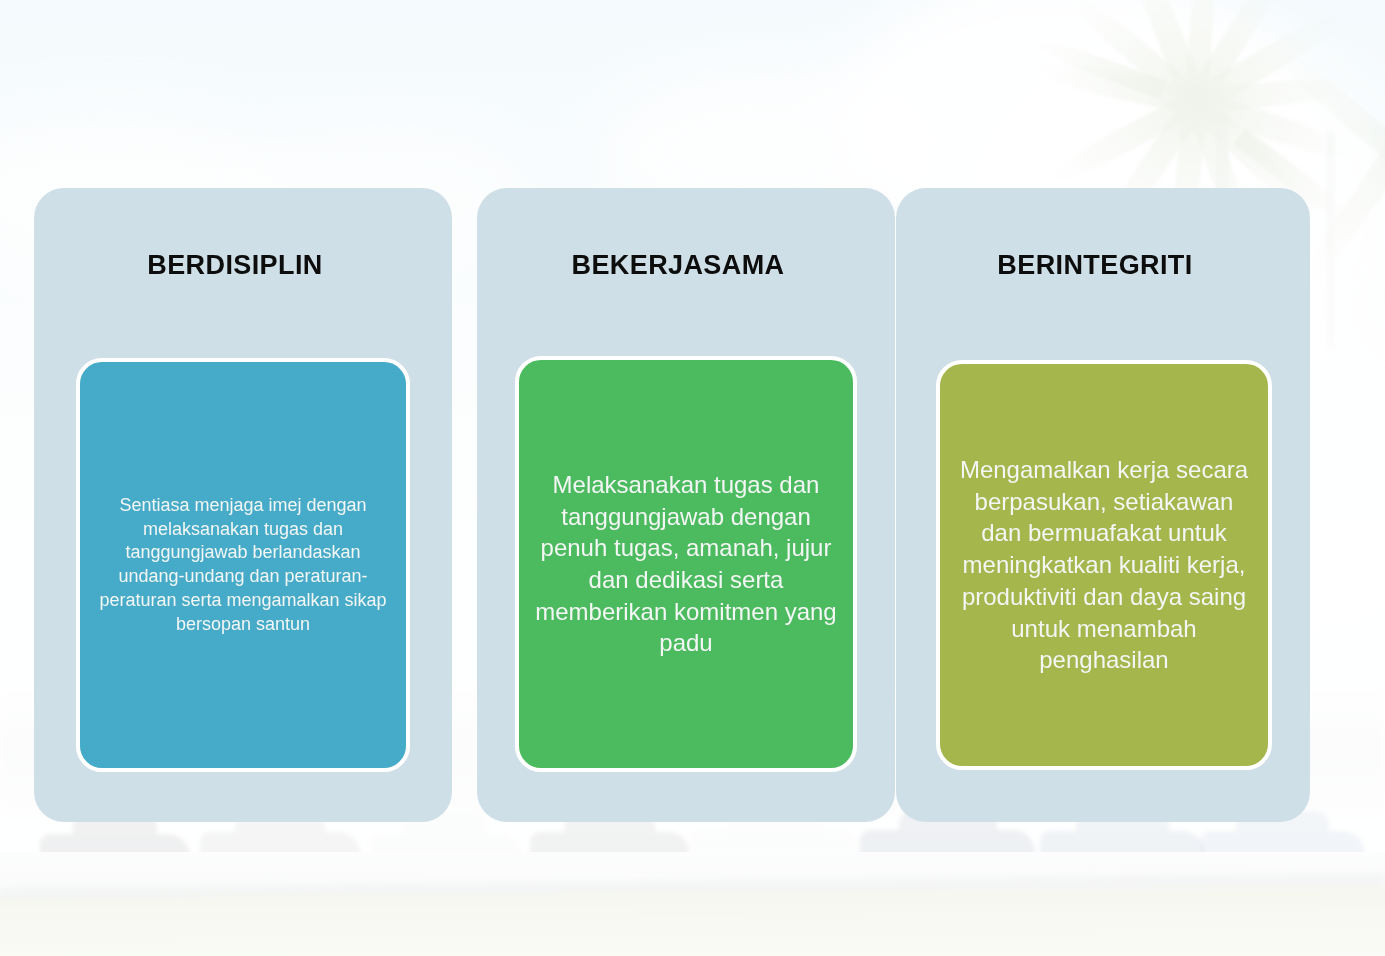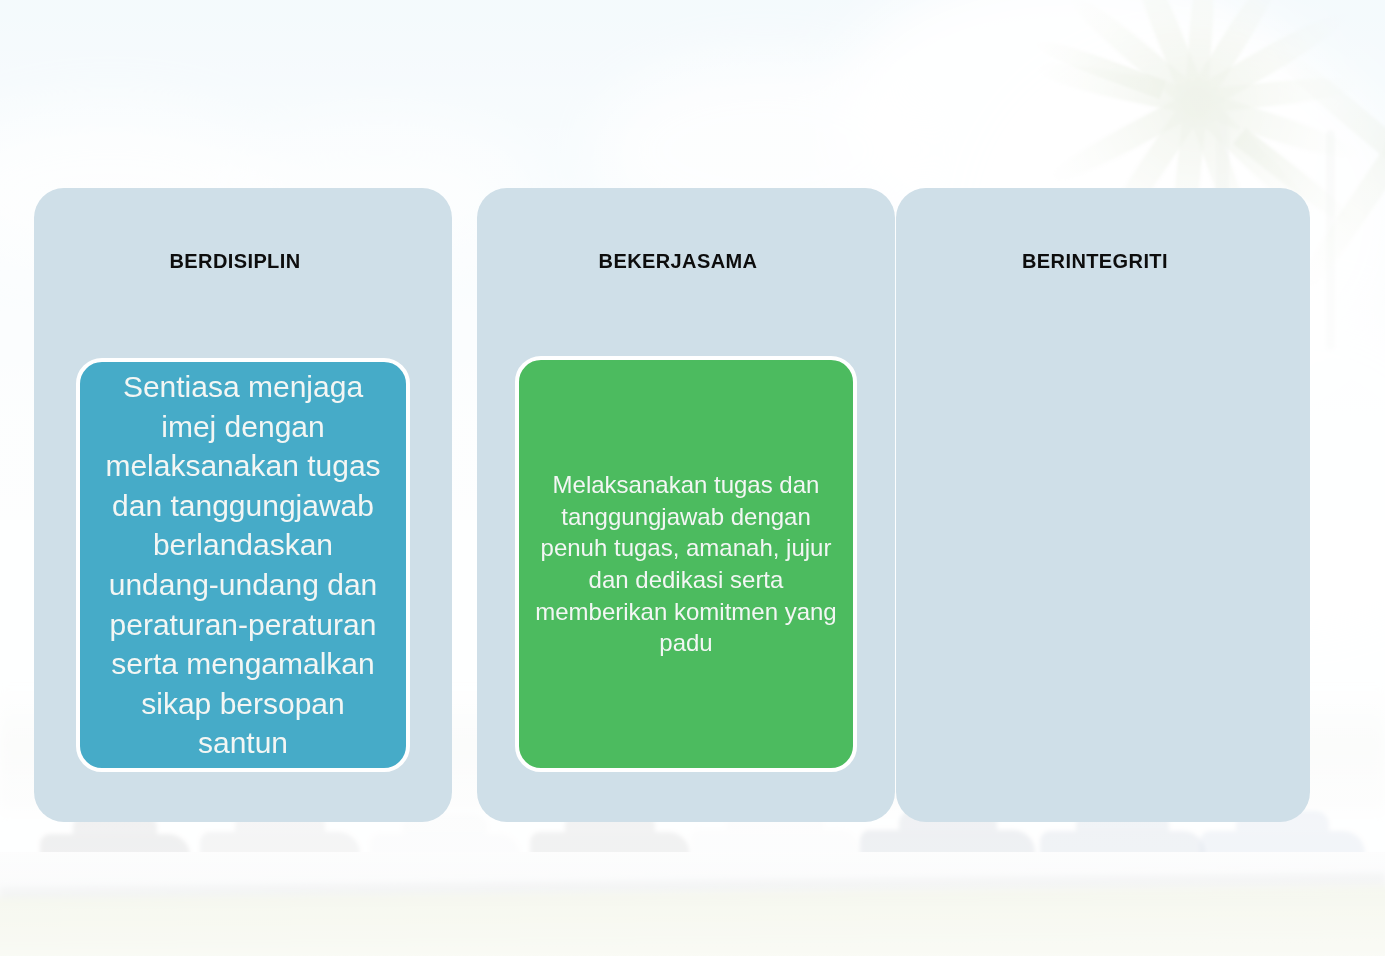--- a/index.html
+++ b/index.html
@@ -169,21 +169,21 @@
   }
   .panel.p1 { left: 34px; }
   .panel.p2 { left: 477px; }
   .panel.p3 { left: 896px; width: 414px; }
 
   .panel-title {
     position: absolute;
     left: 0; right: 16px;
     top: 62px;
     text-align: center;
-    font-size: 20px;
+    font-size: 27px;
     font-weight: bold;
     letter-spacing: .4px;
     color: #0d0d0d;
     font-family: "Liberation Sans", sans-serif;
     white-space: nowrap;
   }
 
   .value-card {
     position: absolute;
     left: 42px;
@@ -201,21 +201,21 @@
   .panel.p3 .value-card { top: 172px; bottom: 52px; background: #a4b64c; left: 40px; right: 38px; }
 
   .value-text {
     text-align: center;
     color: #f3f6f4;
     font-size: 24px;
     line-height: 1.32;
     font-family: "Liberation Sans", sans-serif;
     font-weight: normal;
   }
-  .panel.p1 .value-text { font-size: 30px; }
+  .panel.p1 .value-text { font-size: 18px; }
   .panel.p2 .value-text { font-size: 24px; }
   .panel.p3 .value-text { font-size: 24px; }
 </style>
 </head>
 <body>
 
 <div id="stage">
 
   <div class="bg-layer">
     <div class="bg-sky"></div>
@@ -320,16 +320,19 @@
 
     <div class="panel p2">
       <div class="panel-title">BEKERJASAMA</div>
       <div class="value-card">
         <div class="value-text">Melaksanakan tugas dan tanggungjawab dengan penuh tugas, amanah, jujur dan dedikasi serta memberikan komitmen yang padu</div>
       </div>
     </div>
 
     <div class="panel p3">
       <div class="panel-title">BERINTEGRITI</div>
+      <div class="value-card">
+        <div class="value-text">Mengamalkan kerja secara berpasukan, setiakawan dan bermuafakat untuk meningkatkan kualiti kerja, produktiviti dan daya saing untuk menambah penghasilan</div>
+      </div>
     </div>
 
   </div>
 </div>
 
 </body></html>

